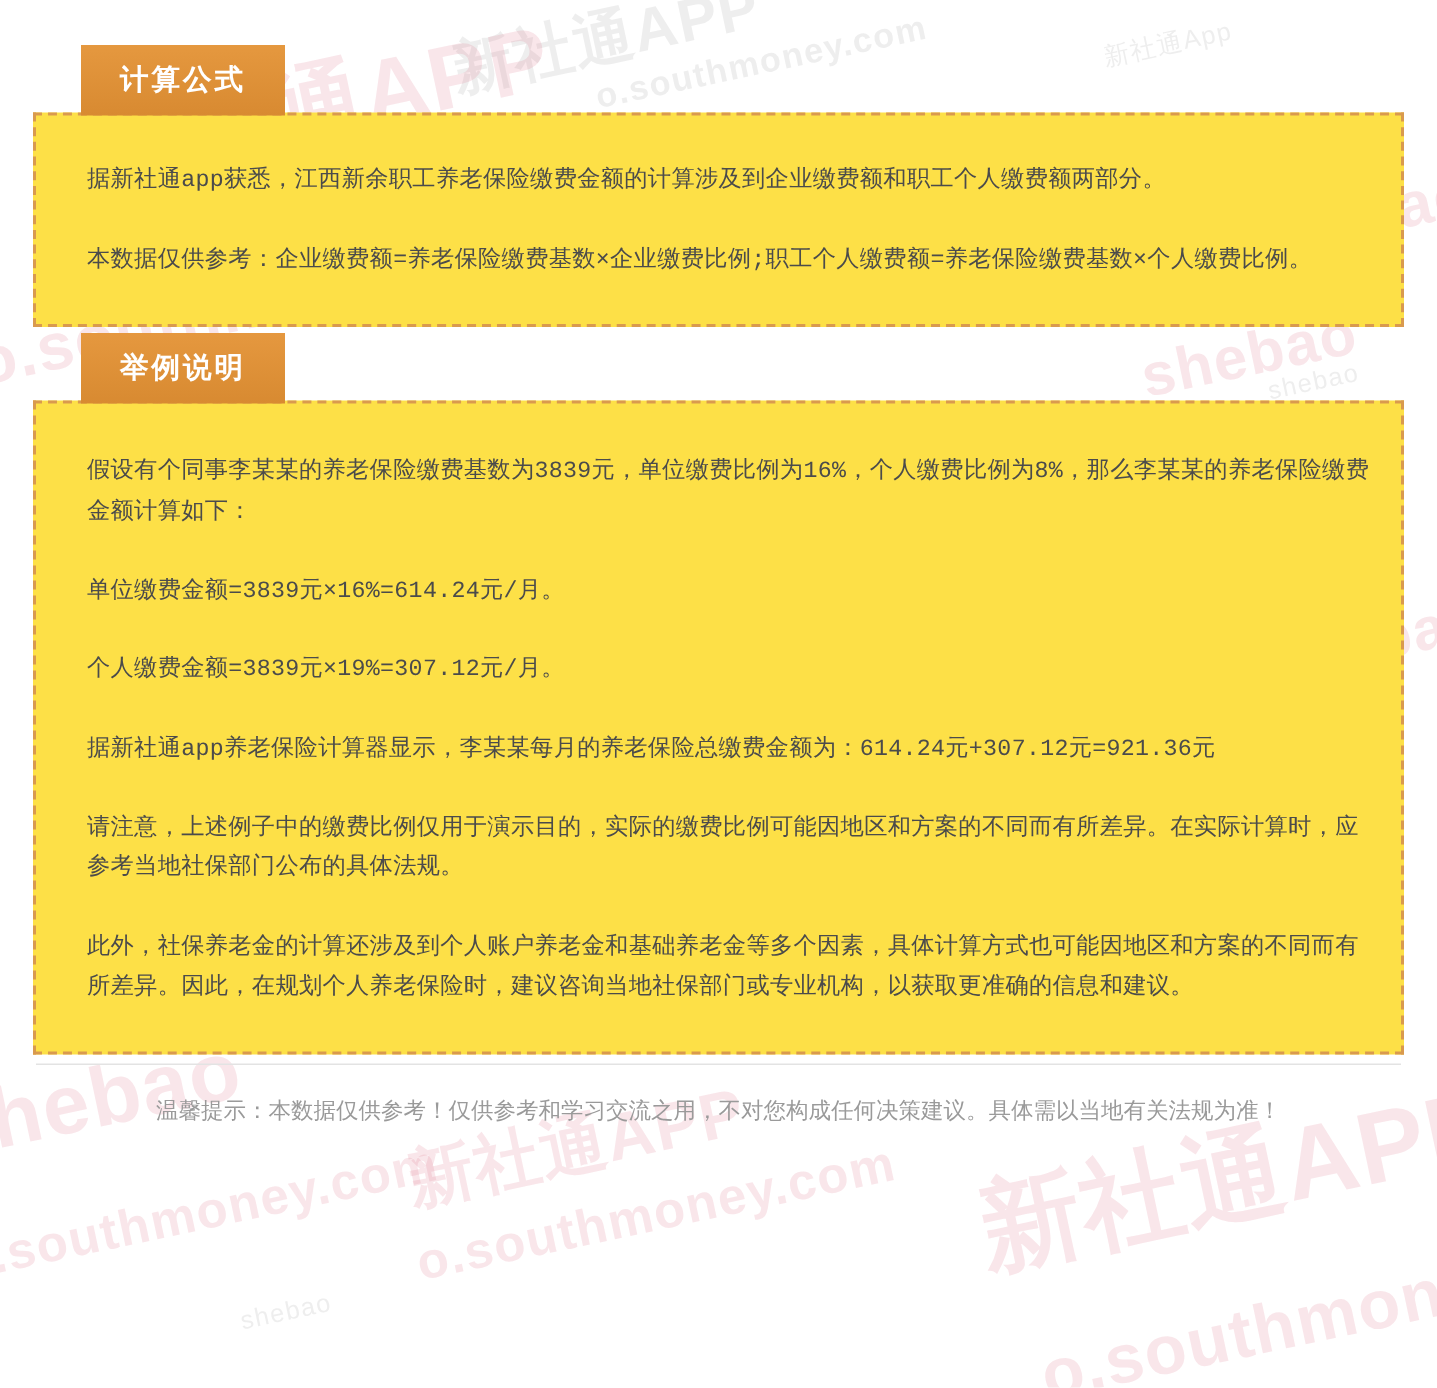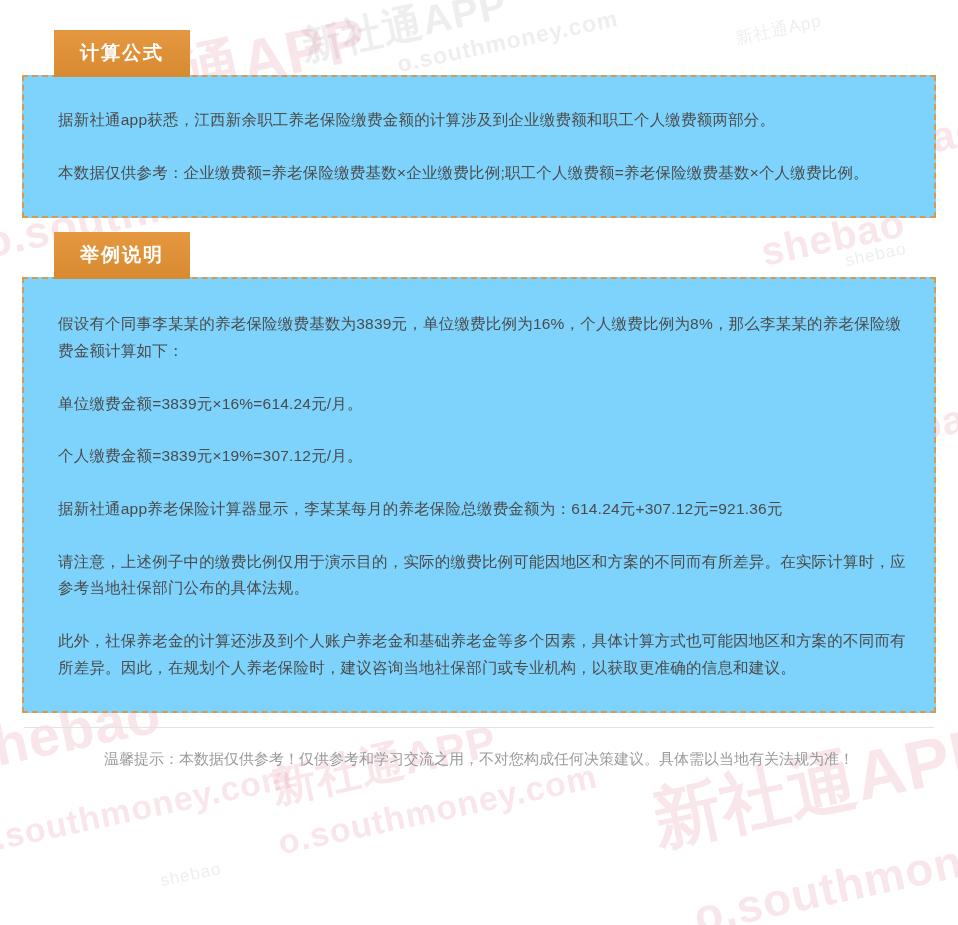--- a/index.html
+++ b/index.html
@@ -49,39 +49,40 @@
   }
 
   
   .page {
     position: relative;
     z-index: 10;
     padding: 30px 22px 0 22px;
   }
 
   .section {
-    margin-bottom: 14px;
+    margin-bottom: 4px;
+    font-family: Liberation Mono, monospace;
   }
 
   .section-tab {
     display: inline-block;
     background: linear-gradient(180deg, #e5983f 0%, #d88a31 100%);
     color: #ffffff;
     font-size: 19px;
     font-weight: bold;
     padding: 10px 26px 11px 26px;
     letter-spacing: 2px;
     position: relative;
     margin-left: 32px;
     z-index: 12;
   }
 
   .panel {
     border: 2px dashed #d99a4e;
-    background: #7dd3fc;
+    background: #fde047;
     padding: 30px 34px 26px 34px;
     margin-top: -2px;
   }
 
   .panel p {
     margin: 0 0 22px 0;
     font-size: 15.5px;
     line-height: 1.72;
     color: #4b4b4b;
     letter-spacing: 0.2px;

